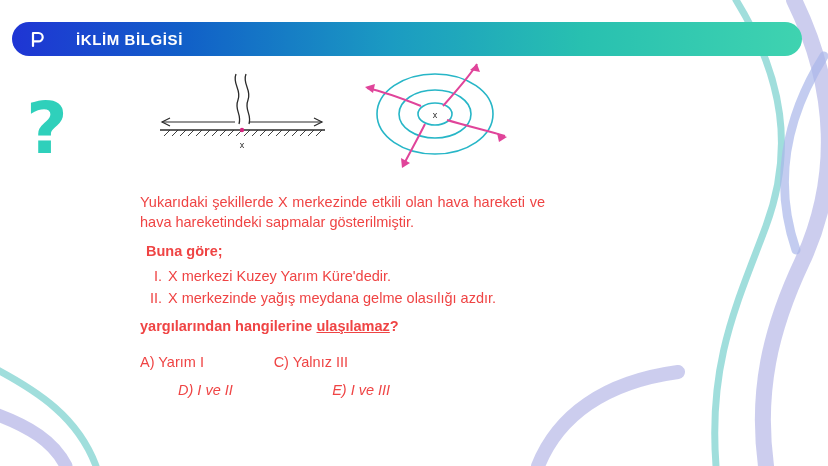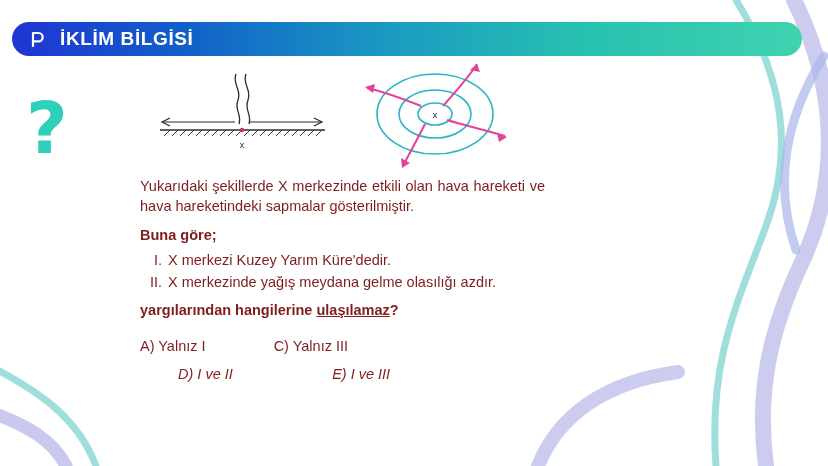--- a/index.html
+++ b/index.html
@@ -47,24 +47,24 @@
     align-items: center;
     justify-content: center;
     color: #ffffff;
     font-size: 19px;
     font-weight: bold;
     font-family: "DejaVu Sans", sans-serif;
     line-height: 1;
   }
   .header-title {
     color: #ffffff;
-    font-size: 19px;
+    font-size: 15px;
     font-weight: bold;
     letter-spacing: 0.6px;
-    margin-left: 12px;
+    margin-left: 28px;
   }
 
   
   .qmark {
     position: absolute;
     left: 26px;
     top: 92px;
     font-size: 72px;
     font-weight: bold;
     color: #2fd0bb;
@@ -78,33 +78,33 @@
     left: 150px;
     top: 62px;
     width: 400px;
     height: 115px;
   }
 
   
   .qbody {
     position: absolute;
     left: 140px;
-    top: 176px;
+    top: 192px;
     width: 405px;
-    color: #7f1d1d;
+    color: #ef4444;
     font-size: 14.5px;
     line-height: 1.38;
   }
   .stem {
     text-align: justify;
     margin: 0 0 9px 0;
   }
   .buna {
     font-weight: bold;
-    margin: 0 0 5px 0;
+    margin: 0 0 5px 6px;
     font-size: 14.5px;
   }
   .roman-list {
     margin: 0 0 6px 0;
     padding: 0;
     list-style: none;
   }
   .roman-item {
     display: flex;
     margin-bottom: 2px;
@@ -250,21 +250,21 @@
         <span class="roman-num">II.</span>
         <span class="roman-text">X merkezinde yağış meydana gelme olasılığı azdır.</span>
       </div>
     </div>
 
     <p class="ask">
       <span>yargılarından hangilerine </span><u>ulaşılamaz</u><span>?</span>
     </p>
 
     <div class="choices-row row1">
-      <span class="choice">A) Yalnız I</span>
+      <span class="choice">A) Yarım I</span>
       <span class="choice">C) Yalnız III</span>
     </div>
     <div class="choices-row row2">
       <span class="choice">D) I ve II</span>
       <span class="choice">E) I ve III</span>
     </div>
   </div>
 
 </div>
 

